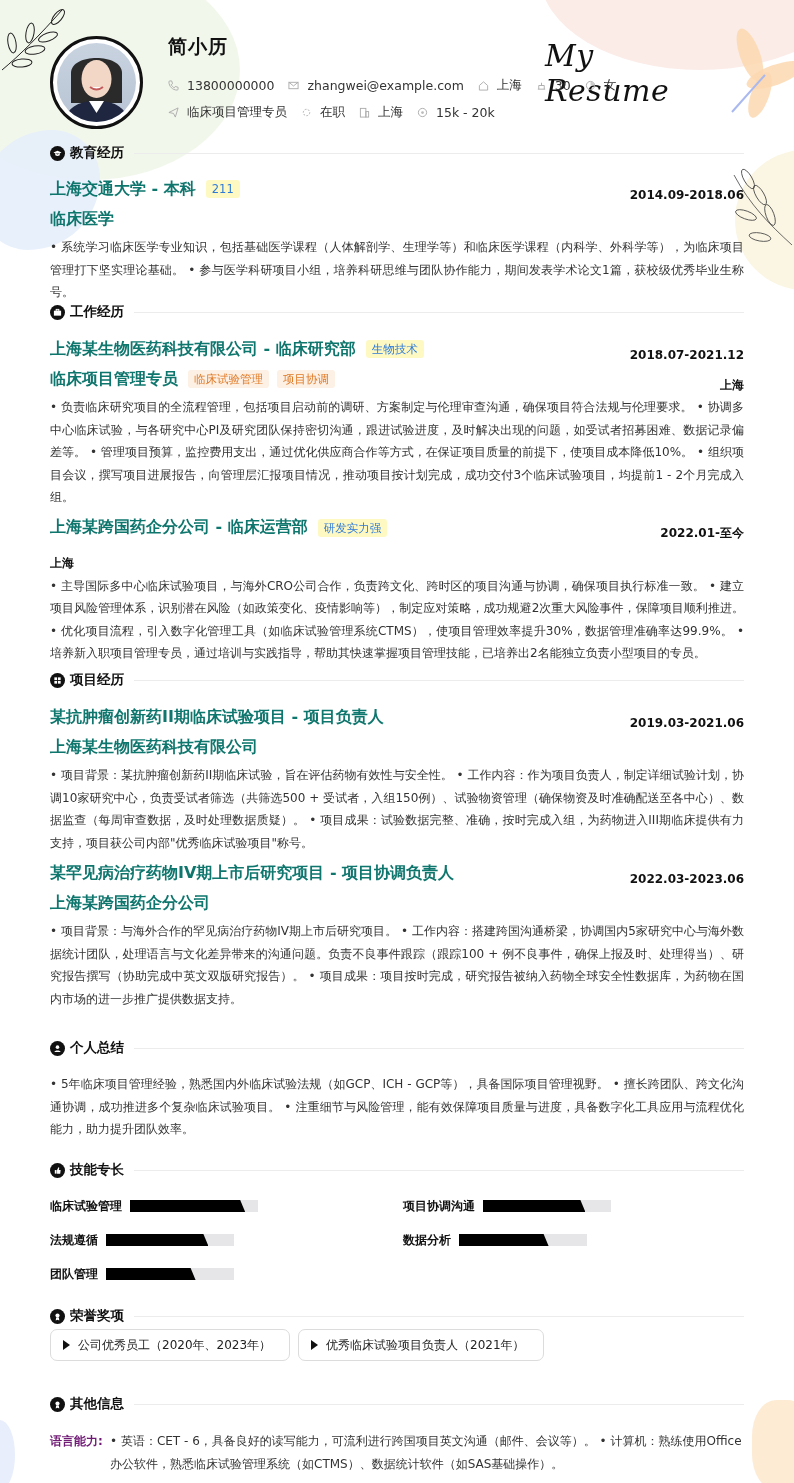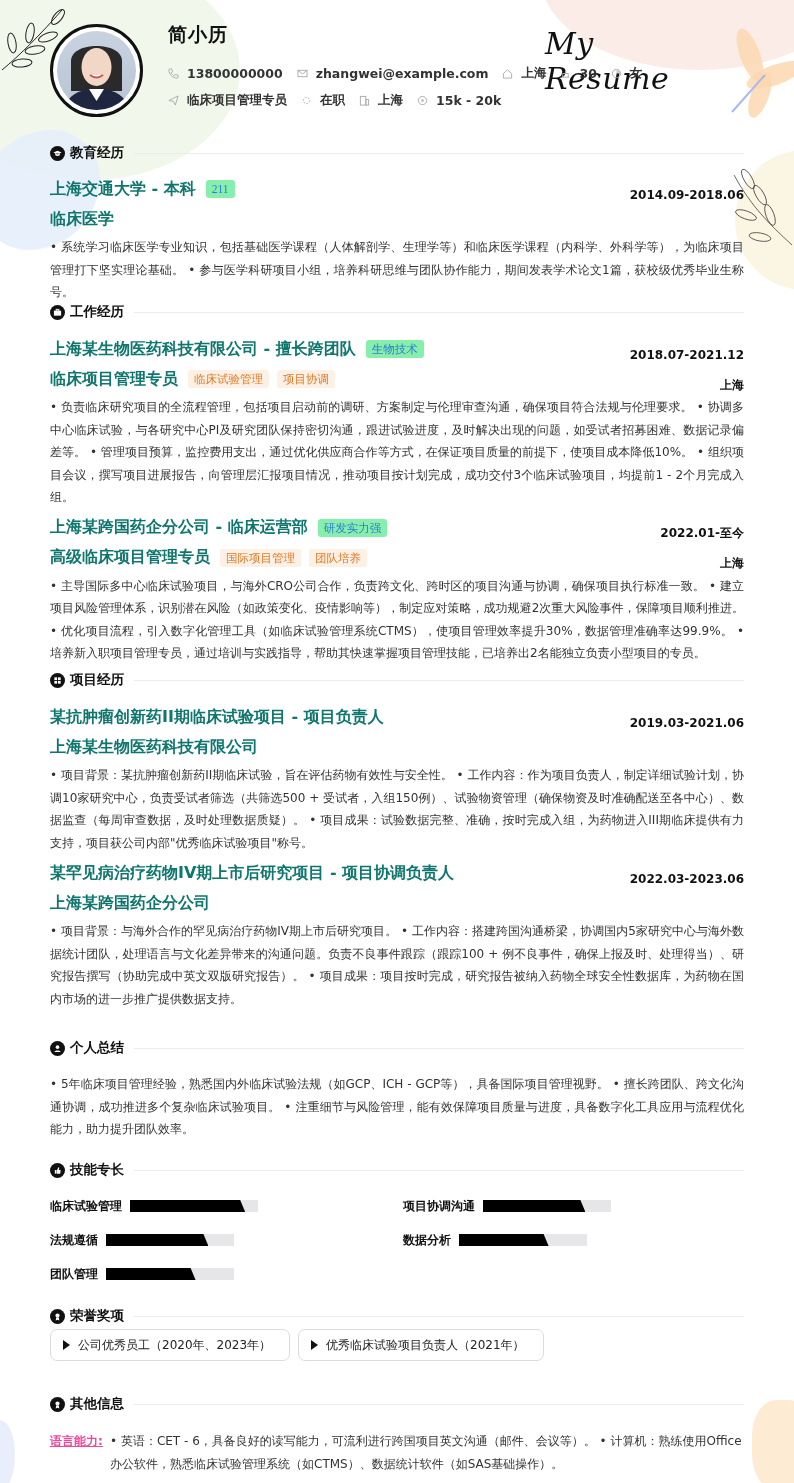--- a/index.html
+++ b/index.html
@@ -2,64 +2,64 @@
 <html><head>
 <meta charset="utf-8">
 <style>
   * { box-sizing: border-box; margin: 0; padding: 0; }
   html, body { width: 794px; height: 1483px; background: #ffffff; overflow: hidden; }
   body { font-family: "DejaVu Sans", "Liberation Sans", sans-serif; color: #222; position: relative; font-size: 12px; }
   .deco { position: absolute; pointer-events: none; }
   .page { position: absolute; left: 0; top: 0; width: 794px; height: 1483px; }
 
   
-  .header { position: absolute; left: 0; top: 4px; width: 726px; height: 130px; }
+  .header { position: absolute; left: 0; top: 16px; width: 726px; height: 130px; }
   .avatar { position: absolute; left: 50px; top: 20px; width: 93px; height: 93px; border-radius: 50%; border: 3px solid #111; background: #fff; overflow: hidden; }
   .avatar-inner { position: absolute; left: 4px; top: 4px; width: 79px; height: 79px; border-radius: 50%; background: linear-gradient(180deg, #c9d3e0 0%, #b8c4d4 100%); overflow: hidden; }
   .name { position: absolute; left: 168px; top: 18px; font-size: 19px; font-weight: bold; color: #111; letter-spacing: 1px; }
   .info-row { position: absolute; left: 168px; display: flex; align-items: center; font-size: 12.5px; color: #333; white-space: nowrap; }
   .info-row.r1 { top: 61px; }
   .info-row.r2 { top: 88px; }
-  .info-item { display: flex; align-items: center; margin-right: 14px; font-weight: bold; }
+  .info-item { display: flex; align-items: center; margin-right: 14px; }
   .info-icon { width: 11px; height: 11px; margin-right: 8px; color: #b5b5b5; display: inline-flex; align-items: center; justify-content: center; }
   .info-icon svg { width: 11px; height: 11px; }
   .title-script { position: absolute; left: 545px; top: 22px; font-family: "DejaVu Serif", serif; font-style: italic; font-size: 30px; color: #111; letter-spacing: 0.5px; }
 
   
   .section { position: absolute; left: 50px; width: 694px; }
   .sec-head { display: flex; align-items: center; height: 20px; }
   .sec-icon { width: 15px; height: 15px; border-radius: 50%; background: #111; margin-right: 5px; display: inline-flex; align-items: center; justify-content: center; }
   .sec-icon svg { width: 9px; height: 9px; }
   .sec-title { font-size: 13.5px; font-weight: bold; color: #111; white-space: nowrap; }
   .sec-line { flex: 1; height: 1px; background: #ececec; margin-left: 10px; }
 
   .row { display: flex; justify-content: space-between; align-items: center; height: 20px; }
   .row-left { display: flex; align-items: center; }
   .t-bold { font-weight: bold; font-size: 16px; color: #0f766e; white-space: nowrap; }
   .t-date { font-weight: bold; font-size: 12px; color: #111; margin-top: 12px; }
   .tag { display: inline-block; font-size: 11.5px; padding: 1px 6px; border-radius: 3px; margin-left: 10px; line-height: 16px; white-space: nowrap; }
-  .tag-blue { background: #86efac; color: #2f7ad8; font-family: Liberation Serif, serif; }
+  .tag-blue { background: #fef9c3; color: #2f7ad8; }
   .tag-orange { background: #fdf0e4; color: #e07b28; }
   .tag-orange + .tag-orange { margin-left: 8px; }
   .para { font-size: 12px; line-height: 22.5px; color: #333; text-align: justify; }
 
   
   .skills { position: relative; height: 100px; }
   .skill { position: absolute; display: flex; align-items: center; height: 14px; }
   .skill-label { font-size: 12px; font-weight: bold; color: #111; margin-right: 8px; white-space: nowrap; }
   .skill-bar { position: relative; width: 128px; height: 12px; background: #e6e6e9; overflow: hidden; }
   .skill-fill { position: absolute; left: 0; top: 0; height: 100%; background: #000; clip-path: polygon(0 0, calc(100% - 5px) 0, 100% 100%, 0 100%); }
 
   
   .awards { display: flex; margin-top: 3px; }
   .award { display: flex; align-items: center; height: 32px; padding: 0 18px 0 12px; border: 1px solid #dcdcdc; border-radius: 7px; margin-right: 8px; font-size: 12px; color: #222; background: #fff; }
   .award-tri { width: 0; height: 0; border-top: 5px solid transparent; border-bottom: 5px solid transparent; border-left: 7px solid #111; margin-right: 8px; }
 
   .other-row { display: flex; font-size: 12px; line-height: 22.5px; margin-top: 16px; }
-  .other-label { font-weight: bold; color: #ec4899; white-space: nowrap; width: 60px; flex-shrink: 0; text-decoration: underline; }
+  .other-label { font-weight: bold; color: #701a75; white-space: nowrap; width: 60px; flex-shrink: 0; }
   .other-text { color: #333; }
 </style>
 </head>
 <body>
 
 <div class="deco" style="left:-60px;top:-40px;width:300px;height:220px;border-radius:50%;background:#f1f6ea;opacity:0.9;"></div>
 <div class="deco" style="left:540px;top:-120px;width:320px;height:190px;border-radius:50%;background:#fbece8;"></div>
 <div class="deco" style="left:720px;top:20px;width:80px;height:100px;">
   <svg width="80" height="100" viewBox="0 0 80 100">
     <ellipse cx="30" cy="35" rx="10" ry="28" fill="#fbd8b0" opacity="0.85" transform="rotate(-20 30 35)"></ellipse>
@@ -225,21 +225,21 @@
             <rect x="3.5" y="1.5" width="3" height="2" fill="none" stroke="#fff"></rect>
           </svg>
         </span>
       <span class="sec-title">工作经历</span>
       <span class="sec-line"></span>
     </div>
 
     <div>
       <div class="row" style="margin-top:17px;">
         <div class="row-left">
-          <span class="t-bold">上海某生物医药科技有限公司 - 擅长跨团队</span>
+          <span class="t-bold">上海某生物医药科技有限公司 - 临床研究部</span>
           <span class="tag tag-blue">生物技术</span>
         </div>
         <span class="t-date">2018.07-2021.12</span>
       </div>
       <div class="row" style="margin-top:10px;">
         <div class="row-left">
           <span class="t-bold">临床项目管理专员</span>
           <span class="tag tag-orange">临床试验管理</span>
           <span class="tag tag-orange">项目协调</span>
         </div>
@@ -250,25 +250,20 @@
 
     <div>
       <div class="row" style="margin-top:9px;">
         <div class="row-left">
           <span class="t-bold">上海某跨国药企分公司 - 临床运营部</span>
           <span class="tag tag-blue">研发实力强</span>
         </div>
         <span class="t-date">2022.01-至今</span>
       </div>
       <div class="row" style="margin-top:10px;">
-        <div class="row-left">
-          <span class="t-bold">高级临床项目管理专员</span>
-          <span class="tag tag-orange">国际项目管理</span>
-          <span class="tag tag-orange">团队培养</span>
-        </div>
         <span class="t-date">上海</span>
       </div>
       <div class="para" style="margin-top:7px;">• 主导国际多中心临床试验项目，与海外CRO公司合作，负责跨文化、跨时区的项目沟通与协调，确保项目执行标准一致。 • 建立项目风险管理体系，识别潜在风险（如政策变化、疫情影响等），制定应对策略，成功规避2次重大风险事件，保障项目顺利推进。 • 优化项目流程，引入数字化管理工具（如临床试验管理系统CTMS），使项目管理效率提升30%，数据管理准确率达99.9%。 • 培养新入职项目管理专员，通过培训与实践指导，帮助其快速掌握项目管理技能，已培养出2名能独立负责小型项目的专员。</div>
     </div>
   </div>
 
   <div class="section" style="top:670px;">
     <div class="sec-head">
       <span class="sec-icon">
           <svg viewBox="0 0 10 10">

